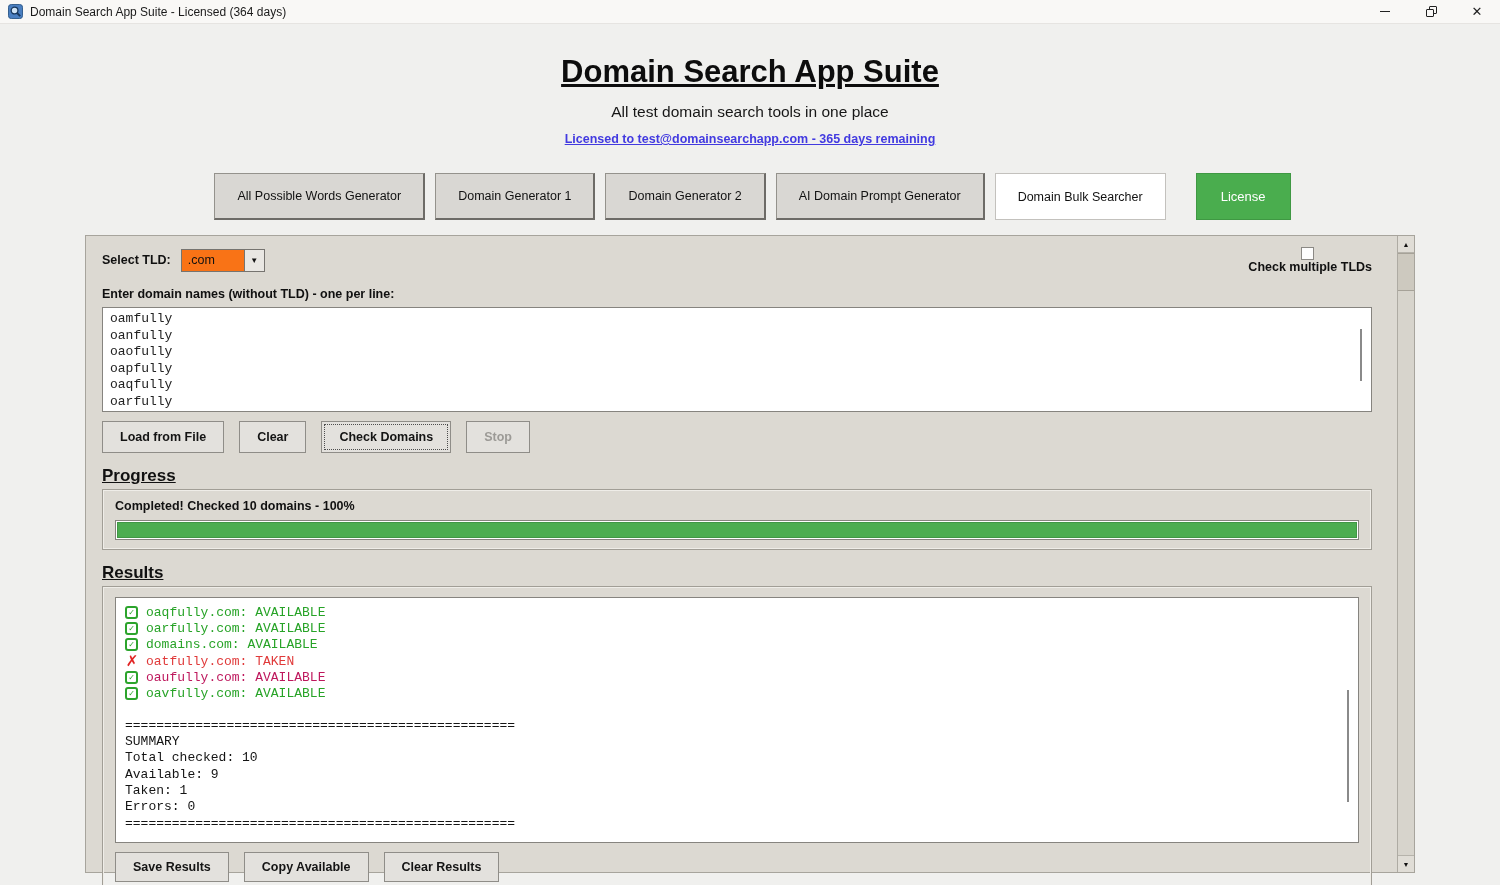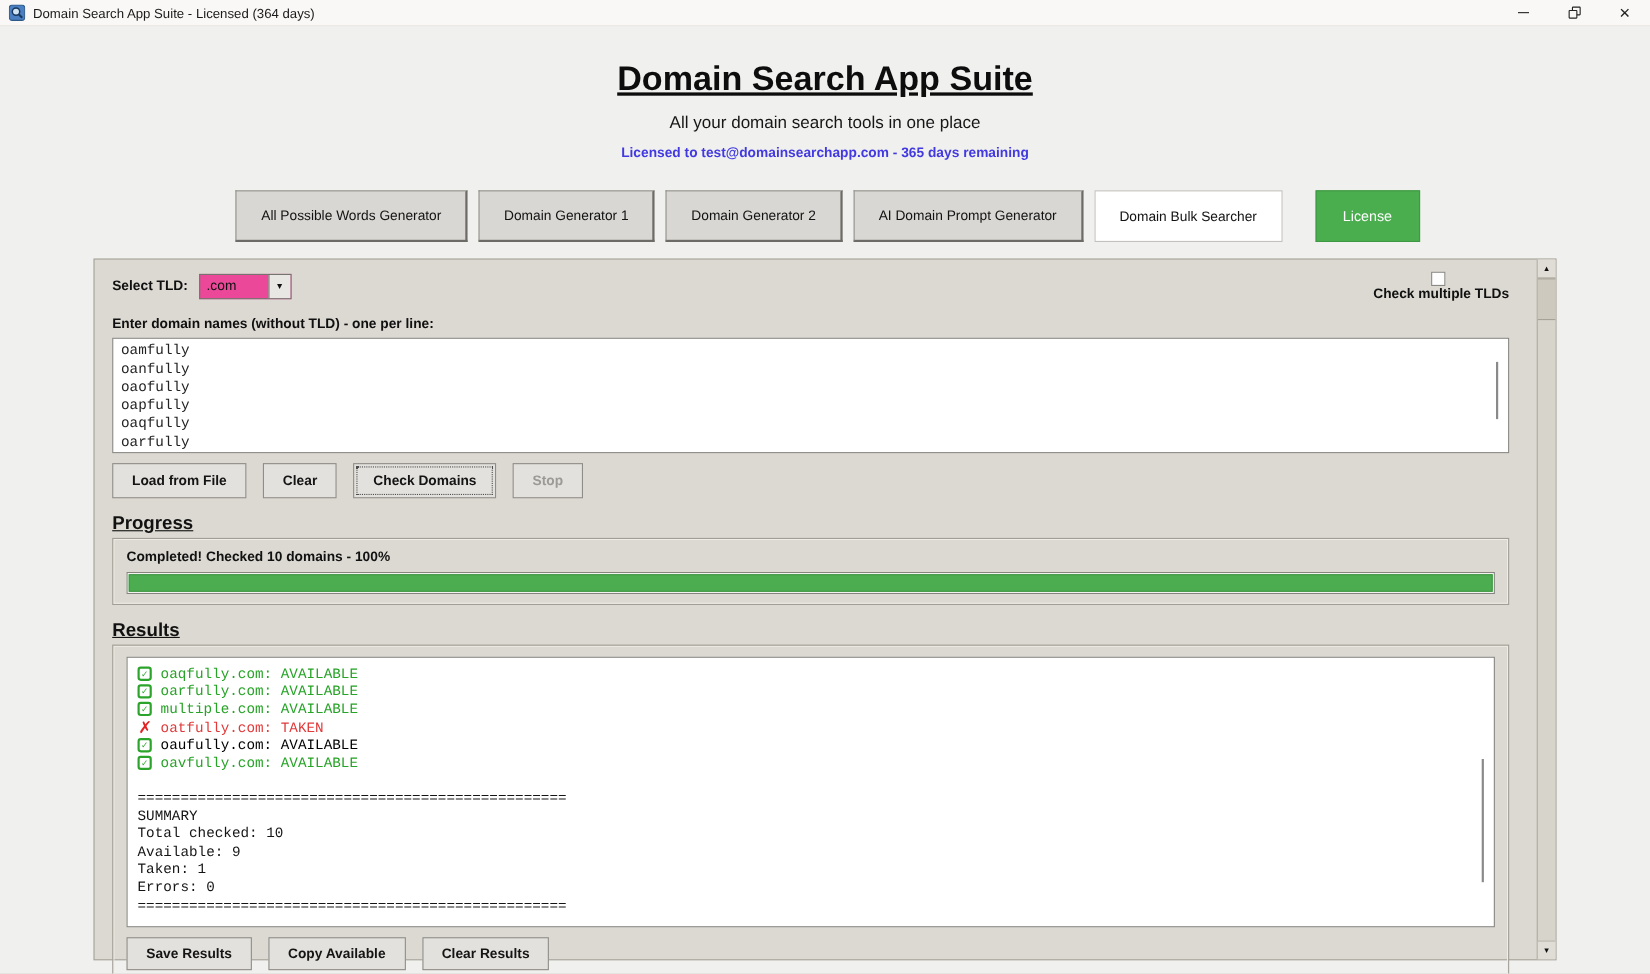--- a/index.html
+++ b/index.html
@@ -22,21 +22,21 @@
   .glyph-min { width:10px; height:1px; background:#222; }
   .glyph-restore { position:relative; width:11px; height:11px; }
   .glyph-restore .back { position:absolute; top:0; right:0; width:8px; height:8px; border:1px solid #222; border-radius:1px; }
   .glyph-restore .front { position:absolute; bottom:0; left:0; width:8px; height:8px; border:1px solid #222; background:#f9f8f6; border-radius:1px; }
   .glyph-close { font-size:13px; color:#222; line-height:1; }
 
   
   .header { text-align:center; padding-top:30px; }
   .header h1 { margin:0; font-size:31px; font-weight:bold; color:#0d0d0d;text-decoration:underline; }
   .subtitle { margin-top:13px; font-size:15.5px; color:#161616; }
-  .license-line { margin-top:11px; font-size:12.5px; font-weight:600; }
+  .license-line { margin-top:11px; font-size:12.5px; font-weight:600;text-decoration:underline; }
 
   
   .tab-bar { display:flex; justify-content:center; align-items:stretch; height:47px; margin-top:27px; }
   .tab {
     margin:0 5px; padding:0 22px; font-size:12.5px; color:#121212;
     background:#d9d7d3; border:1px solid #94928c;
     border-right:2px solid #6d6b67; border-bottom:2px solid #6d6b67;
     font-family:inherit; cursor:pointer;
   }
   .tab.active { background:#ffffff; border:1px solid #c3c1bd; }
@@ -48,21 +48,21 @@
   
   .panel {
     position:relative; width:1330px; height:638px; margin:15px auto 0;
     background:#dcd9d2; border:1px solid #a7a49c;
     padding:12px 42px 0 16px;
   }
   .bold-label { font-size:12.5px; font-weight:600; color:#101010; }
 
   .row-tld { display:flex; align-items:center; height:24px; }
   .combo {
-    margin-left:10px; width:84px; height:23px; background:#ec4899;
+    margin-left:10px; width:84px; height:23px; background:#f97316;
     border:1px solid #767470; display:flex; align-items:center; font-size:12.5px;
   }
   .combo-value { padding-left:6px; flex:1; }
   .combo-arrow {
     width:20px; height:100%; border-left:1px solid #767470; background:#e9e7e3;
     display:flex; align-items:center; justify-content:center; font-size:8px; color:#111;
   }
   .chk-wrap { margin-left:auto; display:flex; align-items:center;flex-direction:column; }
   .checkbox { width:13px; height:13px; background:#fdfdfd; border:1px solid #8b8985; margin-right:6px; }
 
@@ -148,21 +148,21 @@
         </div>
     </div>
     <div class="win-btn">
         <span class="glyph-close">✕</span>
       </div>
   </div>
 </div>
 
 <div class="header">
   <h1>Domain Search App Suite</h1>
-  <div class="subtitle">All your domain search tools in one place</div>
+  <div class="subtitle">All test domain search tools in one place</div>
   <div class="license-line" style="color: rgb(66, 58, 224);">Licensed to test@domainsearchapp.com - 365 days remaining</div>
 </div>
 
 <div class="tab-bar">
 
   <button class="tab">All Possible Words Generator</button>
     <button class="tab">Domain Generator 1</button>
     <button class="tab">Domain Generator 2</button>
     <button class="tab">AI Domain Prompt Generator</button>
     <button class="tab active">Domain Bulk Searcher</button>
@@ -212,23 +212,23 @@
     </div>
   </div>
 
   <div class="group">
     <div class="group-label">Results</div>
     <div class="group-box results-box">
       <div class="results-view">
         <div id="results-list">
             <div class="res-row"><span class="check-icon">✓</span><span style="color: rgb(39, 163, 39);">oaqfully.com: AVAILABLE</span></div>
             <div class="res-row"><span class="check-icon">✓</span><span style="color: rgb(39, 163, 39);">oarfully.com: AVAILABLE</span></div>
-            <div class="res-row"><span class="check-icon">✓</span><span style="color: rgb(39, 163, 39);">multiple.com: AVAILABLE</span></div>
+            <div class="res-row"><span class="check-icon">✓</span><span style="color: rgb(39, 163, 39);">domains.com: AVAILABLE</span></div>
             <div class="res-row"><span class="x-icon">✗</span><span style="color: rgb(224, 58, 58);">oatfully.com: TAKEN</span></div>
-            <div class="res-row"><span class="check-icon">✓</span><span style="color: #000000;">oaufully.com: AVAILABLE</span></div>
+            <div class="res-row"><span class="check-icon">✓</span><span style="color: #be185d;">oaufully.com: AVAILABLE</span></div>
             <div class="res-row"><span class="check-icon">✓</span><span style="color: rgb(39, 163, 39);">oavfully.com: AVAILABLE</span></div>
           </div>
         <div class="summary" id="results-summary">
             <div class="sum-line">==================================================</div>
             <div class="sum-line">SUMMARY</div>
             <div class="sum-line">Total checked: 10</div>
             <div class="sum-line">Available: 9</div>
             <div class="sum-line">Taken: 1</div>
             <div class="sum-line">Errors: 0</div>
             <div class="sum-line">==================================================</div>

